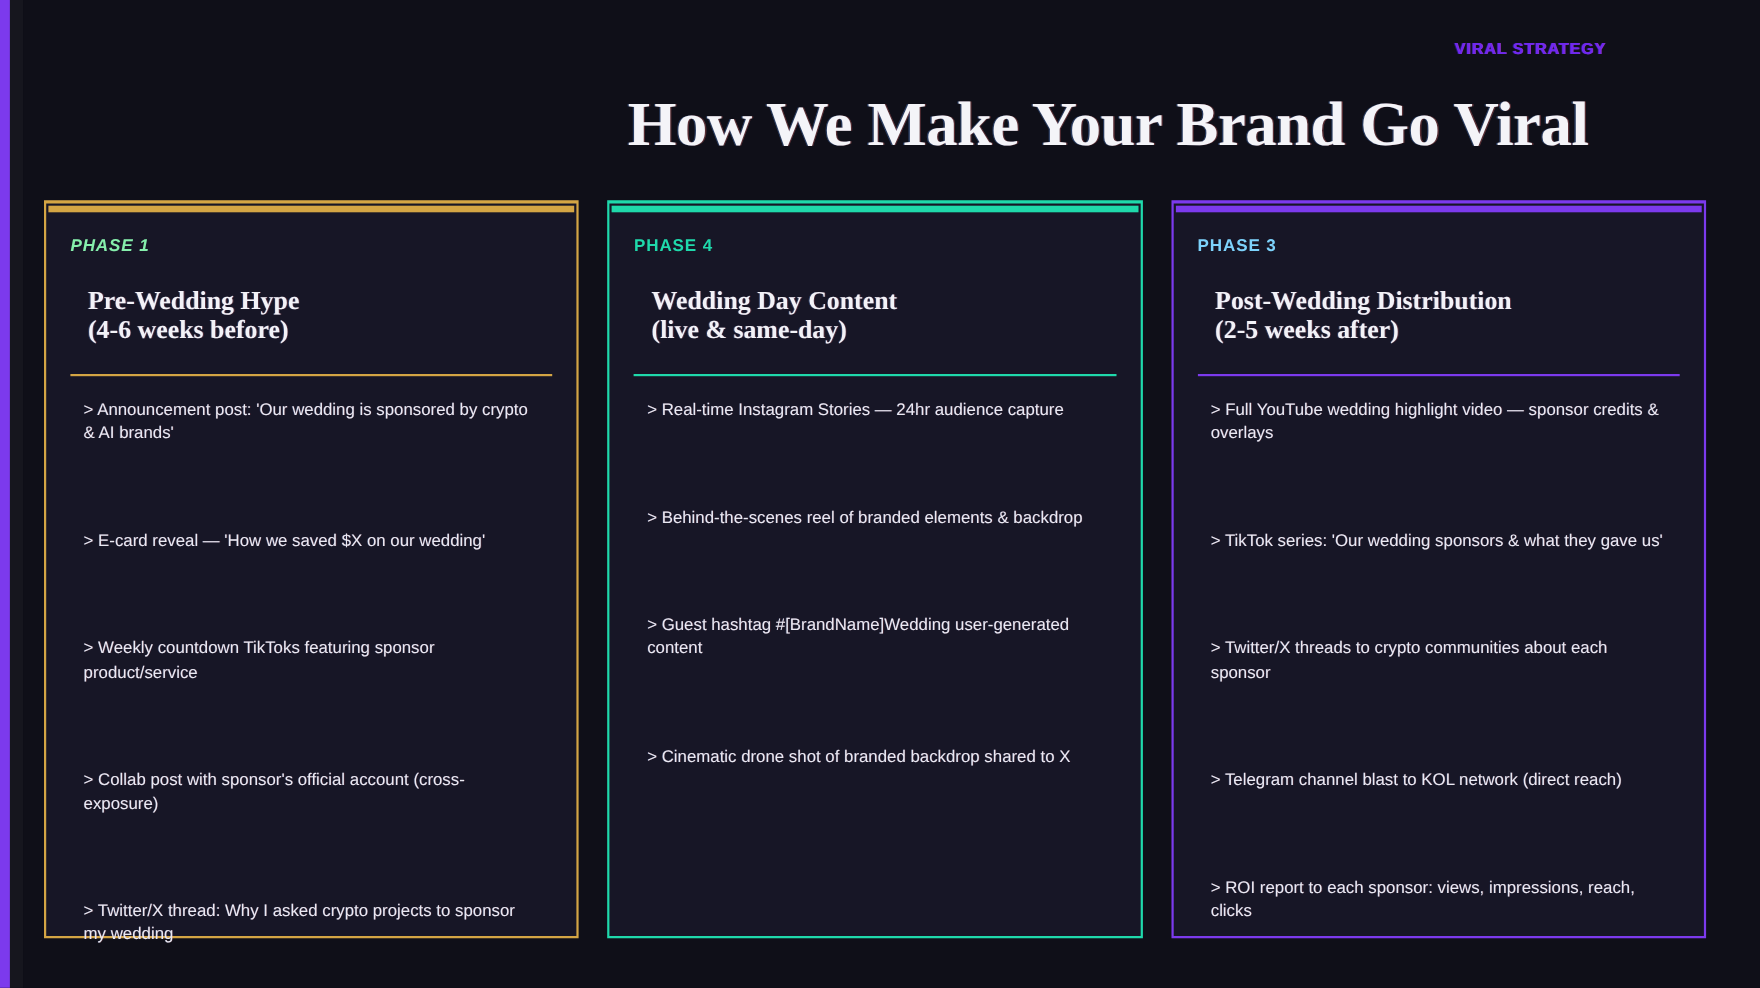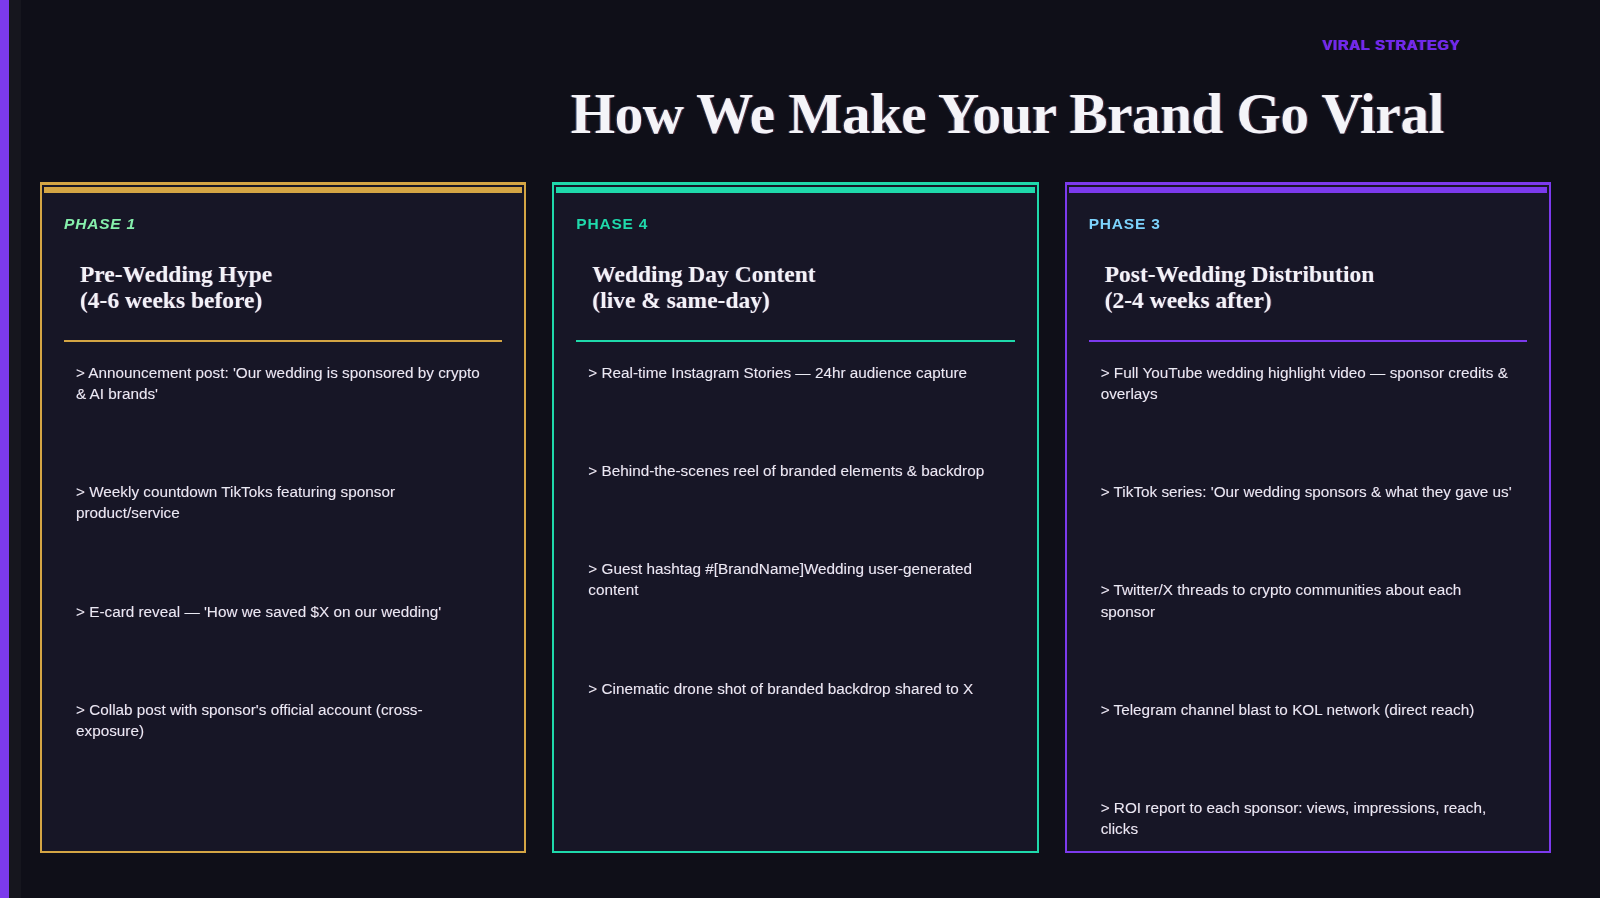--- a/index.html
+++ b/index.html
@@ -165,23 +165,24 @@
   <div id="cards">
       <div class="card theme-gold" style="border-color: rgb(212, 165, 68);">
         <div class="card-top-bar" style="background: rgb(212, 165, 68);"></div>
         <div class="card-inner">
           <div class="phase-label" style="color: #86efac; font-style: italic;">PHASE 1</div>
           <div class="phase-title">Pre-Wedding Hype
 (4-6 weeks before)</div>
           <div class="divider" style="background: rgb(212, 165, 68);"></div>
           <ul class="items">
             <li class="item">&gt; Announcement post: 'Our wedding is sponsored by crypto &amp; AI brands'</li>
+            <li class="item">&gt; E-card reveal  — 'How we saved $X on our wedding'</li>
             <li class="item">&gt; Weekly countdown TikToks featuring sponsor product/service</li>
-            <li class="item">&gt; E-card reveal  — 'How we saved $X on our wedding'</li>
             <li class="item">&gt; Collab post with sponsor's official account (cross-exposure)</li>
+            <li class="item">&gt; Twitter/X thread: Why I asked crypto projects to sponsor my wedding</li>
           </ul>
         </div>
       </div>
       <div class="card theme-teal" style="border-color: rgb(31, 217, 171);">
         <div class="card-top-bar" style="background: rgb(31, 217, 171);"></div>
         <div class="card-inner">
           <div class="phase-label" style="color: rgb(31, 217, 171);">PHASE 4</div>
           <div class="phase-title">Wedding Day Content
 (live &amp; same-day)</div>
           <div class="divider" style="background: rgb(31, 217, 171);"></div>
@@ -191,21 +192,21 @@
             <li class="item">&gt; Guest hashtag #[BrandName]Wedding user-generated content</li>
             <li class="item">&gt; Cinematic drone shot of branded backdrop shared to X</li>
           </ul>
         </div>
       </div>
       <div class="card theme-purple" style="border-color: rgb(124, 58, 237);">
         <div class="card-top-bar" style="background: rgb(124, 58, 237);"></div>
         <div class="card-inner">
           <div class="phase-label" style="color: #7dd3fc;">PHASE 3</div>
           <div class="phase-title">Post-Wedding Distribution
-(2-4 weeks after)</div>
+(2-5 weeks after)</div>
           <div class="divider" style="background: rgb(124, 58, 237);"></div>
           <ul class="items">
             <li class="item">&gt; Full YouTube wedding highlight video — sponsor credits &amp; overlays</li>
             <li class="item">&gt; TikTok series: 'Our wedding sponsors &amp; what they gave us'</li>
             <li class="item">&gt; Twitter/X threads to crypto communities about each sponsor</li>
             <li class="item">&gt; Telegram channel blast to KOL network (direct reach)</li>
             <li class="item">&gt; ROI report to each sponsor: views, impressions, reach, clicks</li>
           </ul>
         </div>
       </div>

